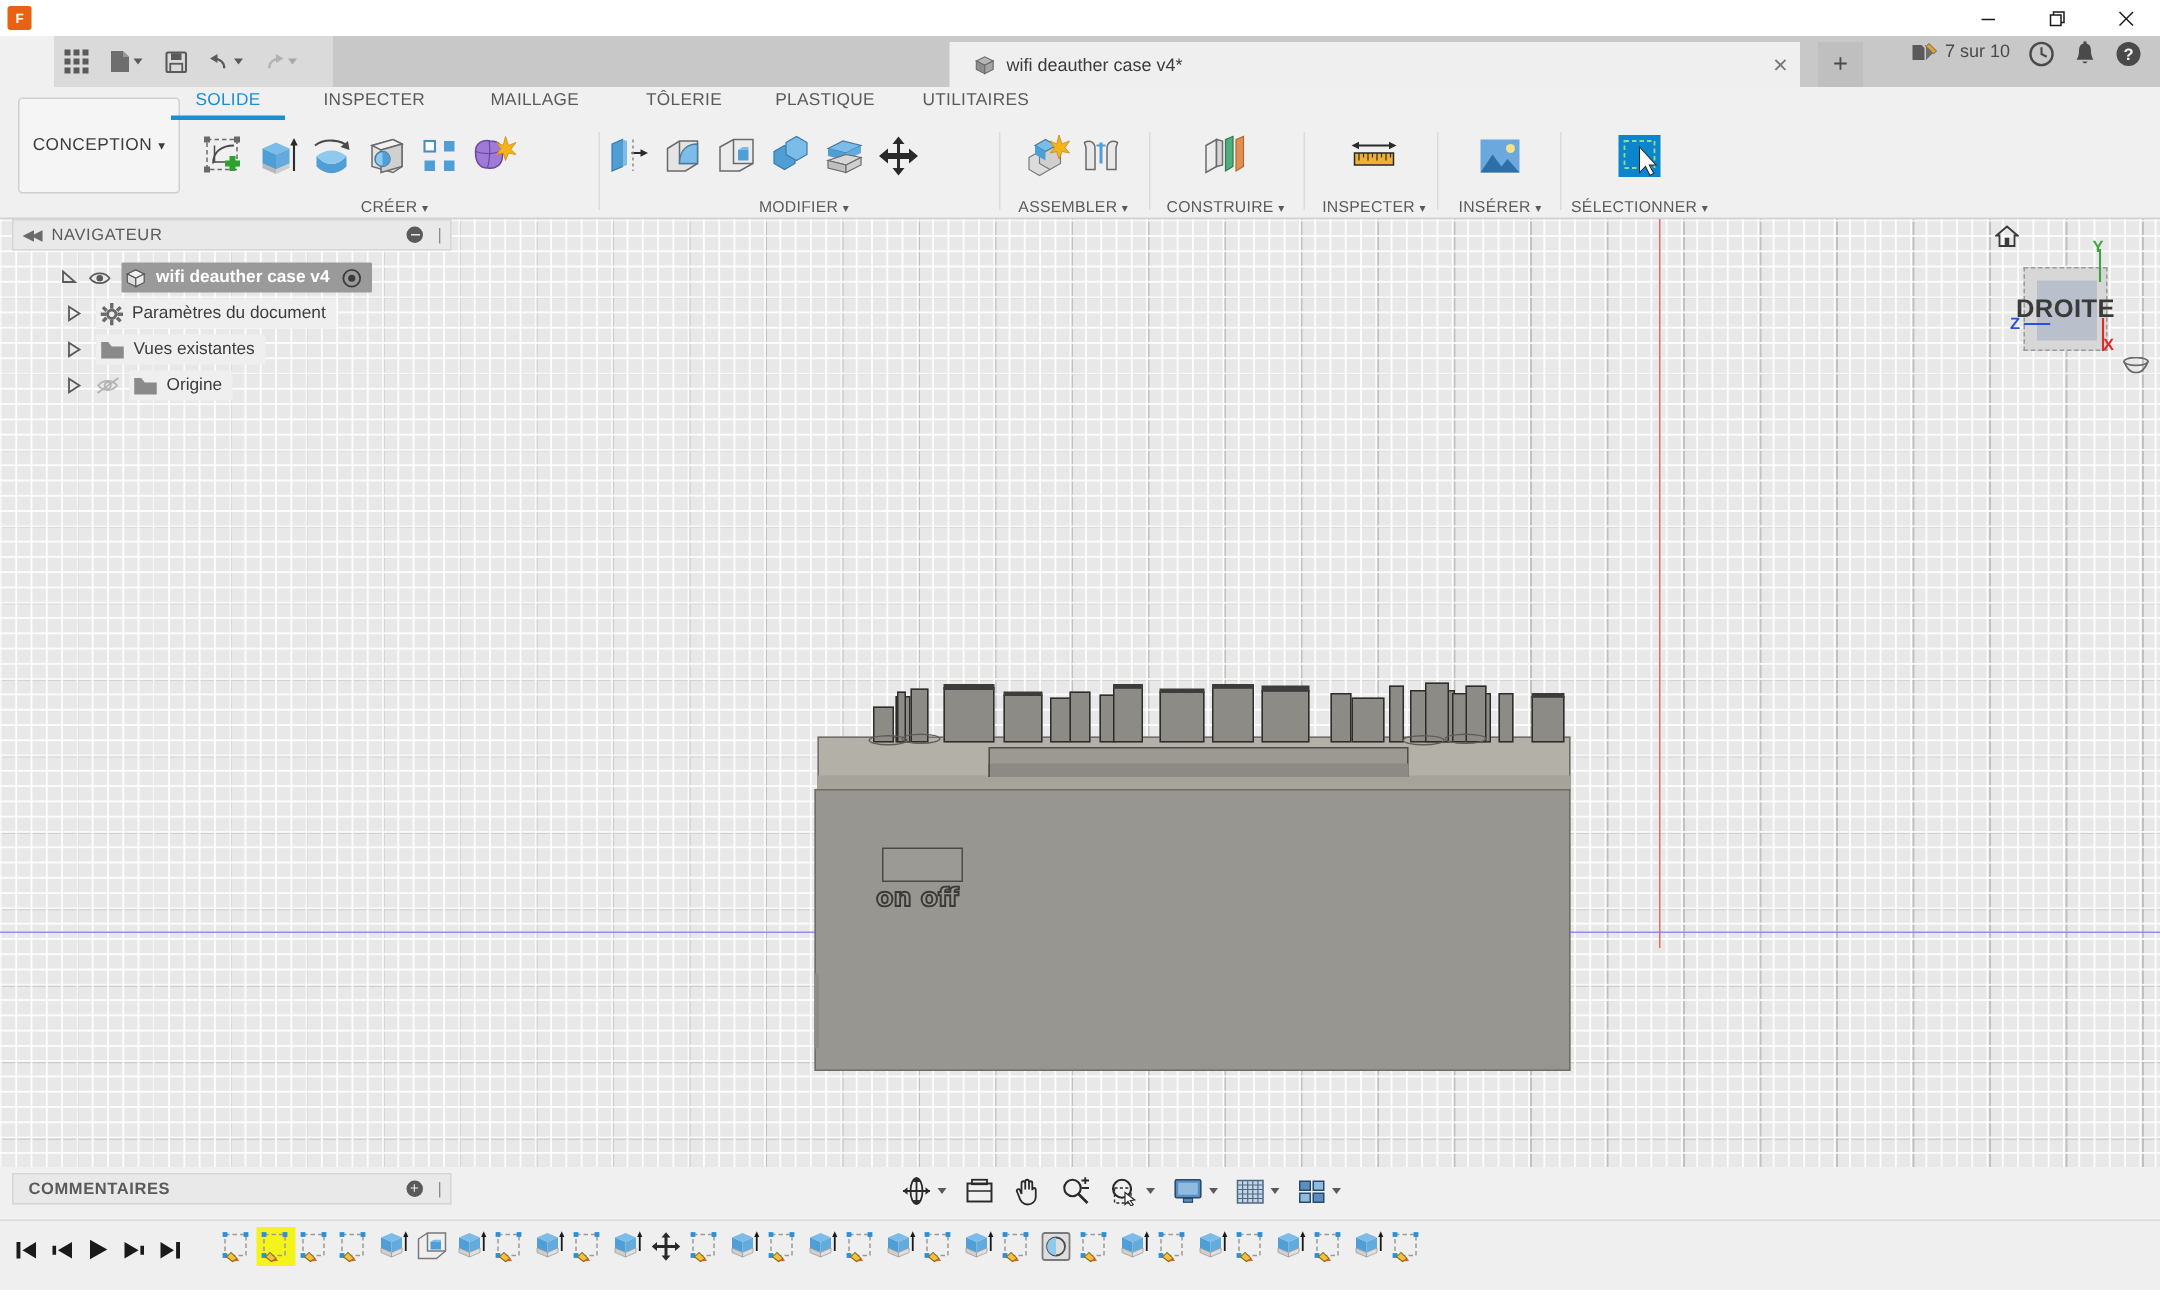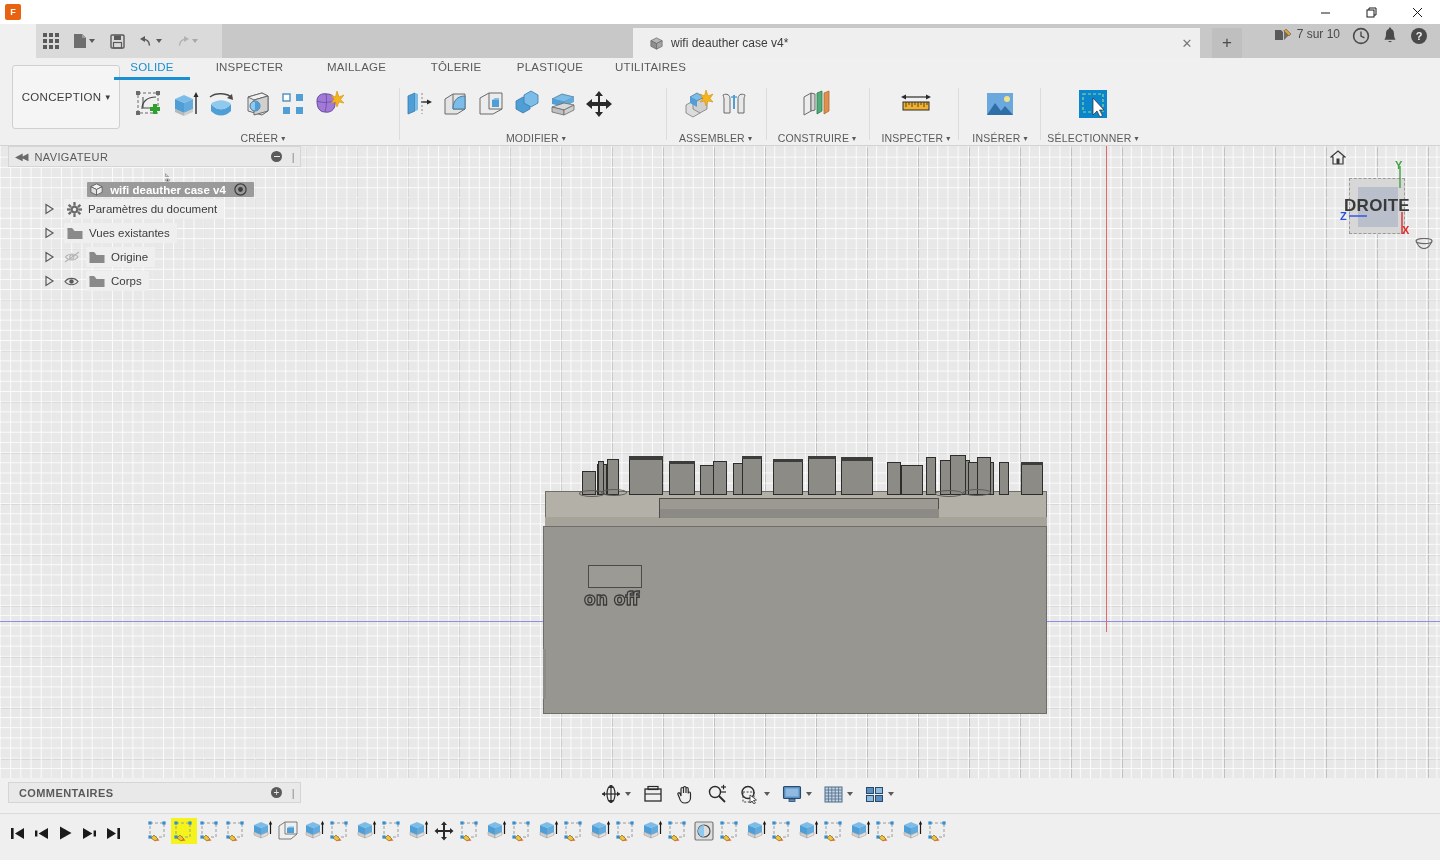--- a/index.html
+++ b/index.html
@@ -642,21 +642,21 @@
 
 <div class="navhead">
   <span class="dbl">◀◀</span>
   <span>NAVIGATEUR</span>
   <span class="minus"></span>
   <span class="grip">|</span>
 </div>
 
 <div class="tree">
 
-  <div class="trow" style="padding-left:32px;flex-direction:column;">
+  <div class="trow" style="padding-left:32px;">
     <svg width="12" height="12" viewBox="0 0 12 12" style="margin-right:7px;">
       <path d="M2 2 L10 9 L2 9 z" fill="none" stroke="#5a5a5a" stroke-width="1.2"></path>
     </svg>
     <svg width="15" height="11" viewBox="0 0 15 11" style="margin-right:7px;">
       <path d="M1 5.5 C4 1.2 11 1.2 14 5.5 C11 9.8 4 9.8 1 5.5 z" fill="none" stroke="#5a5a5a" stroke-width="1.2"></path>
       <circle cx="7.5" cy="5.5" r="2.2" fill="#5a5a5a"></circle>
     </svg>
     <div class="rowbg sel">
       <svg width="15" height="15" viewBox="0 0 16 16" style="margin:0 6px 0 2px;">
         <path d="M2 5 L8 2 L14 5 L8 8 z" fill="#f2f2f2" stroke="#5a5a5a" stroke-width="0.9"></path>
@@ -717,36 +717,20 @@
     </svg>
     <div class="rowbg">
       <svg width="16" height="13" viewBox="0 0 16 13" style="margin:0 6px 0 3px;">
         <path d="M0.5 2 L6 2 L7.5 4 L15.5 4 L15.5 12 L0.5 12 z" fill="#8a8a8a"></path>
         <path d="M0.5 1 L5.5 1 L5.5 3 L0.5 3 z" fill="#8a8a8a"></path>
       </svg>
       <span>Origine</span>
     </div>
   </div>
 
-  <div class="trow" style="padding-left:36px;">
-    <svg width="11" height="12" viewBox="0 0 11 12" style="margin-right:9px;">
-      <path d="M2 1.5 L9 6 L2 10.5 z" fill="none" stroke="#5a5a5a" stroke-width="1.2"></path>
-    </svg>
-    <svg width="15" height="11" viewBox="0 0 15 11" style="margin-right:7px;">
-      <path d="M1 5.5 C4 1.2 11 1.2 14 5.5 C11 9.8 4 9.8 1 5.5 z" fill="none" stroke="#5a5a5a" stroke-width="1.2"></path>
-      <circle cx="7.5" cy="5.5" r="2.2" fill="#5a5a5a"></circle>
-    </svg>
-    <div class="rowbg">
-      <svg width="16" height="13" viewBox="0 0 16 13" style="margin:0 6px 0 3px;">
-        <path d="M0.5 2 L6 2 L7.5 4 L15.5 4 L15.5 12 L0.5 12 z" fill="#8a8a8a"></path>
-        <path d="M0.5 1 L5.5 1 L5.5 3 L0.5 3 z" fill="#8a8a8a"></path>
-      </svg>
-      <span>Corps</span>
-    </div>
-  </div>
 
 </div>
 
 <div class="comments">
   <span class="ctext">COMMENTAIRES</span>
   <span class="plus">+</span>
   <span class="grip">|</span>
 </div>
 
 <div class="navbar">

